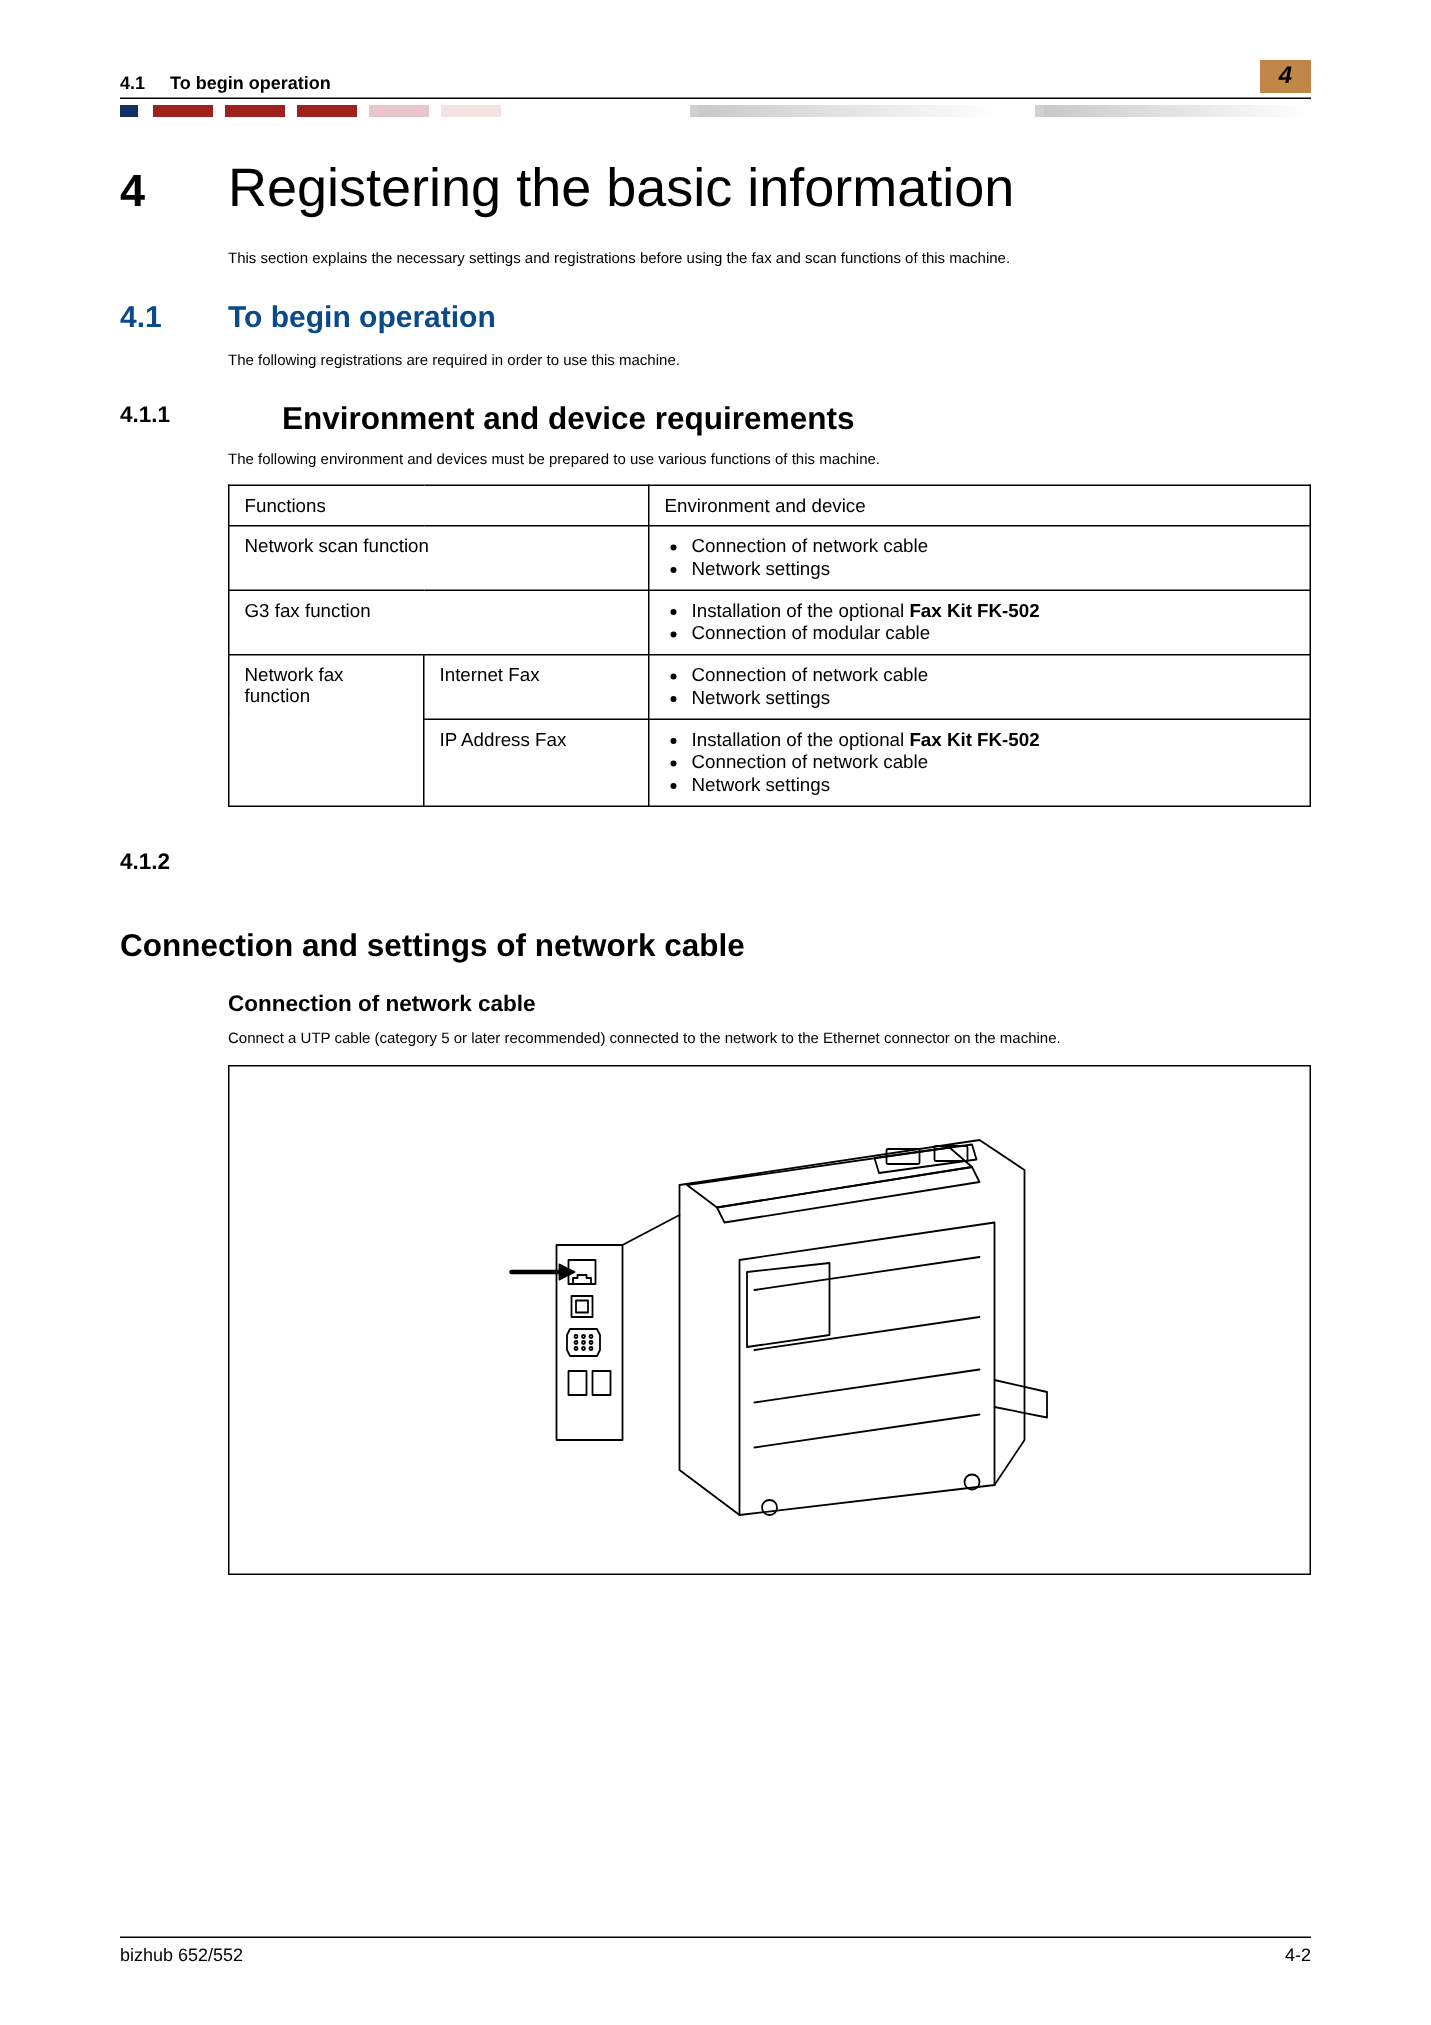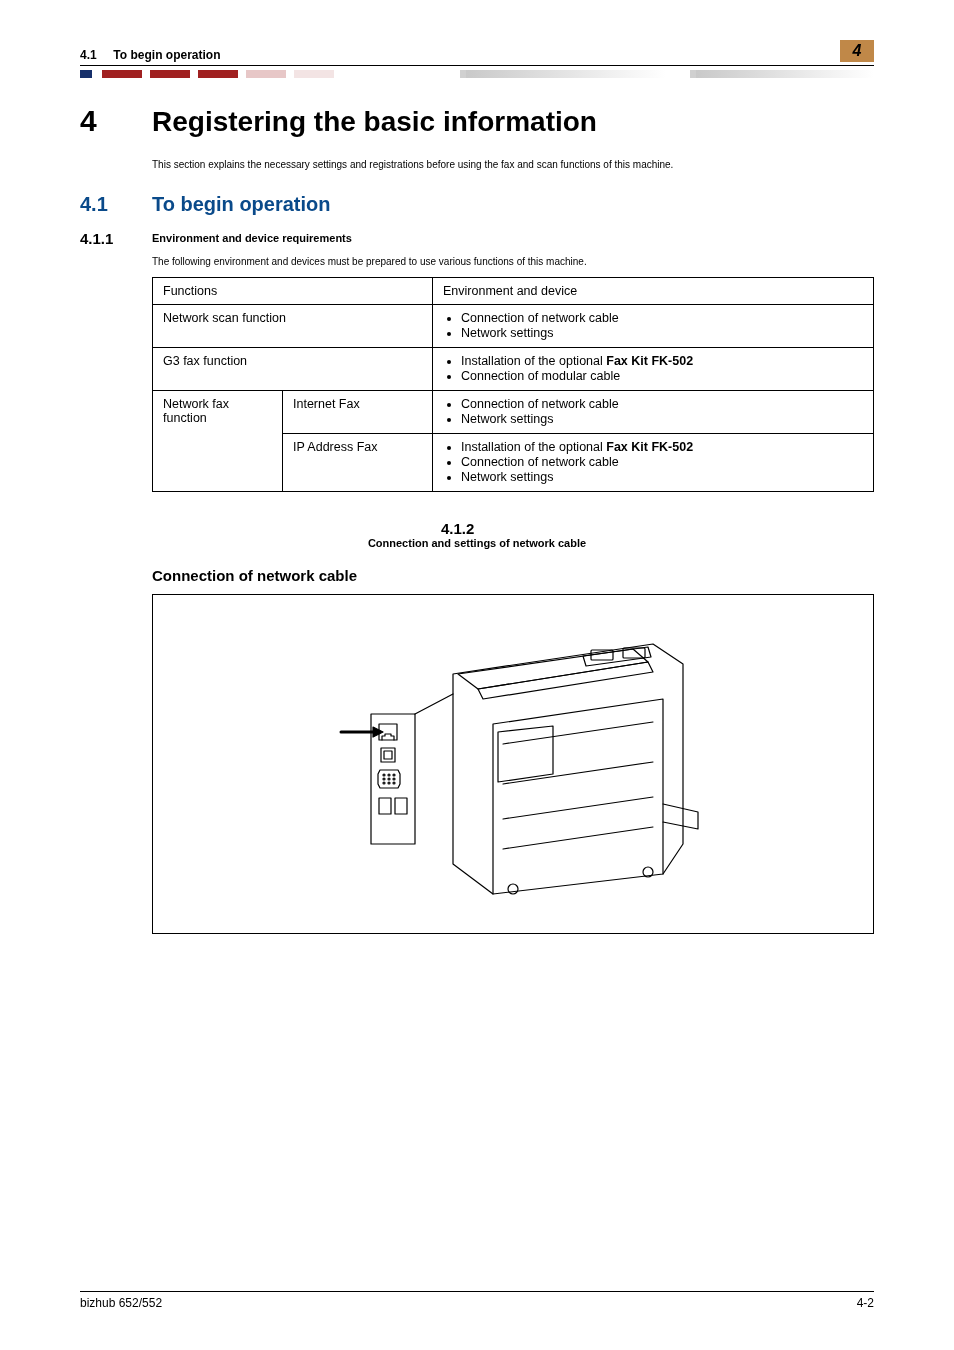--- a/index.html
+++ b/index.html
@@ -5,29 +5,29 @@
   * { box-sizing: border-box; margin: 0; padding: 0; }
   html, body { width: 954px; height: 1350px; background: #fff; font-family: Arial, Helvetica, sans-serif; color: #000; }
   .page { padding: 40px 80px 20px 80px; position: relative; height: 100%; }
   .running-head { display: flex; justify-content: space-between; align-items: flex-end; border-bottom: 1px solid #000; padding-bottom: 3px; margin-bottom: 4px; }
   .rh-left { font-size: 12px; font-weight: bold; }
   .rh-num-badge { width: 34px; height: 22px; background: #c08848; display: flex; align-items: center; justify-content: center; font-size: 16px; font-weight: bold; font-style: italic; color: #000; }
   .ornament-bar { height: 8px; margin-bottom: 26px; position: relative; }
   .ornament-bar svg { width: 100%; height: 8px; display: block; }
   .chapter-row { display: flex; align-items: baseline; margin-bottom: 20px; }
   .chapter-num { font-size: 30px; font-weight: bold; width: 72px; }
-  .chapter-title { font-size: 28px; font-weight: bold; }
+  .chapter-title { font-size: 36px; font-weight: normal; }
   .body-indent { margin-left: 72px; }
   .para { font-size: 10px; line-height: 1.45; margin-bottom: 20px; }
   .sec-row { display: flex; align-items: baseline; margin-top: 10px; margin-bottom: 10px; }
   .sec-num { width: 72px; font-size: 20px; font-weight: bold; color: #0a4a8a; }
   .sec-title { font-size: 20px; font-weight: bold; color: #0a4a8a; }
-  .subsec-row { display: flex; align-items: center; margin-top: 14px; margin-bottom: 8px; }
+  .subsec-row { display: flex; align-items: flex-start; margin-top: 14px; margin-bottom: 8px; gap: 36px; }
   .subsec-num { width: 72px; font-size: 15px; font-weight: bold; }
-  .subsec-title { font-size: 11px; font-weight: bold; }
+  .subsec-title { font-size: 21px; font-weight: bold; }
   .subhead { font-size: 15px; font-weight: bold; margin-top: 18px; margin-bottom: 8px; }
   table.req { border-collapse: collapse; width: 100%; font-size: 12.5px; margin-top: 6px; }
   table.req th, table.req td { border: 1px solid #000; padding: 6px 10px; vertical-align: top; text-align: left; }
   table.req th { font-weight: normal; }
   ul.bullets { list-style: disc; padding-left: 18px; }
   ul.bullets li { margin-bottom: 1px; }
   .figure-box { border: 1px solid #000; width: 100%; height: 340px; margin-top: 10px; display: flex; align-items: center; justify-content: center; }
   .figure-box svg { }
   .footer { position: absolute; bottom: 40px; left: 80px; right: 80px; border-top: 1px solid #000; display: flex; justify-content: space-between; font-size: 12px; padding-top: 4px; }
 </style>
@@ -72,20 +72,23 @@
     <div class="chapter-title">Registering the basic information</div>
   </div>
   <div class="body-indent">
     <p class="para">This section explains the necessary settings and registrations before using the fax and scan functions of this machine.</p>
   </div>
 
   <div class="sec-row">
     <div class="sec-num">4.1</div>
     <div class="sec-title">To begin operation</div>
   </div>
+  <div class="body-indent">
+    <p class="para">The following registrations are required in order to use this machine.</p>
+  </div>
 
   <div class="subsec-row">
     <div class="subsec-num">4.1.1</div>
     <div class="subsec-title">Environment and device requirements</div>
   </div>
   <div class="body-indent">
     <p class="para" style="margin-bottom:8px;">The following environment and devices must be prepared to use various functions of this machine.</p>
 
     <table class="req">
       <tbody>
@@ -139,20 +142,21 @@
       </table>
   </div>
 
   <div class="subsec-row" style="margin-top:28px;flex-direction:column;">
     <div class="subsec-num">4.1.2</div>
     <div class="subsec-title">Connection and settings of network cable</div>
   </div>
   <div class="body-indent">
 
     <div class="subhead">Connection of network cable</div>
+    <p class="para" style="margin-bottom:8px;">Connect a UTP cable (category 5 or later recommended) connected to the network to the Ethernet connector on the machine.</p>
 
     <div class="figure-box">
       <svg width="520" height="300" viewBox="0 0 520 300">
         <g stroke="#000" stroke-width="1.2" fill="none" stroke-linejoin="round" stroke-linecap="round">
 
           <path d="M200 60 L400 30 L430 50 L430 230 L410 260 L240 280 L200 250 Z"></path>
 
           <path d="M205 60 L380 35 L395 48 L225 75 Z"></path>
           <path d="M225 75 L395 48 L400 58 L230 85 Z"></path>
 

